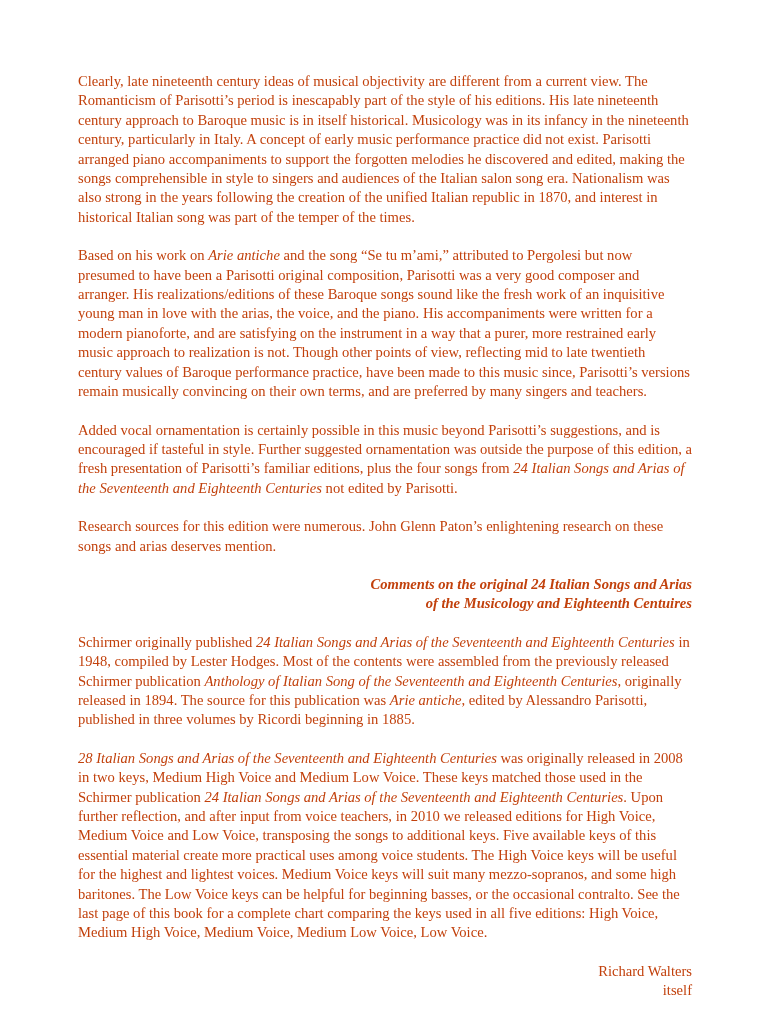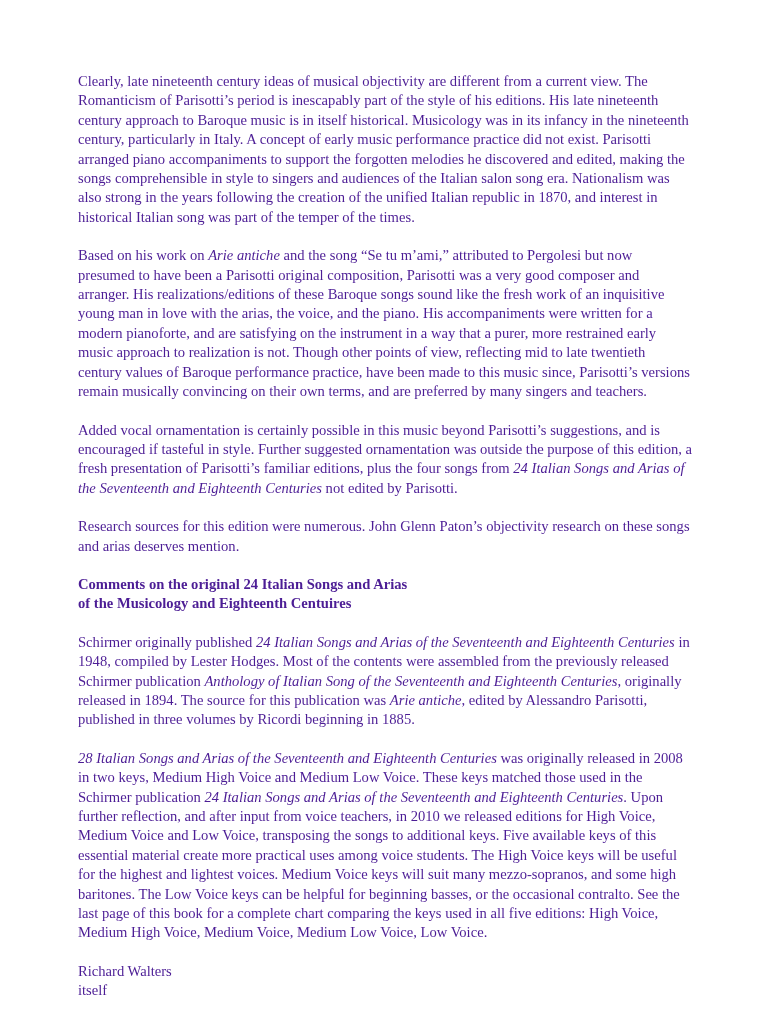--- a/index.html
+++ b/index.html
@@ -12,58 +12,59 @@
     width: 768px;
     height: 1024px;
     background: #ffffff;
     overflow: hidden;
   }
   .text-block {
     position: absolute;
     left: 78px;
     top: 72px;
     width: 614px;
-    color: #4c1d95;
+    color: #c2410c;
     font-family: "Liberation Serif", "DejaVu Serif", serif;
     font-size: 14.6px;
     line-height: 19.4px;
     text-align: left;
   }
   p.body-para {
     margin: 0 0 19px 0;
     padding: 0;
   }
   .it {
     font-style: italic;
   }
   .heading {
-    text-align: left;
+    text-align: right;
     font-weight: bold;
+    font-style: italic;
     margin: 0 0 19px 0;
   }
   .heading-line {
     display: block;
   }
   .signature {
-    text-align: left;
+    text-align: right;
     margin-top: 14px;
   }
   .signature-line {
     display: block;
   }
 </style>
 </head>
 <body>
 
 <div class="page">
   <main class="text-block" id="text-block">
       <p class="body-para"><span>Clearly, late nineteenth century ideas of musical objectivity are different from a current view. The Romanticism of Parisotti’s period is inescapably part of the style of his editions. His late nineteenth century approach to Baroque music is in itself historical. Musicology was in its infancy in the nineteenth century, particularly in Italy. A concept of early music performance practice did not exist. Parisotti arranged piano accompaniments to support the forgotten melodies he discovered and edited, making the songs comprehensible in style to singers and audiences of the Italian salon song era. Nationalism was also strong in the years following the creation of the unified Italian republic in 1870, and interest in historical Italian song was part of the temper of the times.</span></p>
       <p class="body-para"><span>Based on his work on </span><span class="it">Arie antiche</span><span> and the song “Se tu m’ami,” attributed to Pergolesi but now presumed to have been a Parisotti original composition, Parisotti was a very good composer and arranger. His realizations/editions of these Baroque songs sound like the fresh work of an inquisitive young man in love with the arias, the voice, and the piano. His accompaniments were written for a modern pianoforte, and are satisfying on the instrument in a way that a purer, more restrained early music approach to realization is not. Though other points of view, reflecting mid to late twentieth century values of Baroque performance practice, have been made to this music since, Parisotti’s versions remain musically convincing on their own terms, and are preferred by many singers and teachers.</span></p>
       <p class="body-para"><span>Added vocal ornamentation is certainly possible in this music beyond Parisotti’s suggestions, and is encouraged if tasteful in style. Further suggested ornamentation was outside the purpose of this edition, a fresh presentation of Parisotti’s familiar editions, plus the four songs from </span><span class="it">24 Italian Songs and Arias of the Seventeenth and Eighteenth Centuries</span><span> not edited by Parisotti.</span></p>
-      <p class="body-para"><span>Research sources for this edition were numerous. John Glenn Paton’s objectivity research on these songs and arias deserves mention.</span></p>
+      <p class="body-para"><span>Research sources for this edition were numerous. John Glenn Paton’s enlightening research on these songs and arias deserves mention.</span></p>
       <div class="heading">
         <span class="heading-line">Comments on the original 24 Italian Songs and Arias</span>
         <span class="heading-line">of the Musicology and Eighteenth Centuires</span>
       </div>
       <p class="body-para"><span>Schirmer originally published </span><span class="it">24 Italian Songs and Arias of the Seventeenth and Eighteenth Centuries</span><span> in 1948, compiled by Lester Hodges. Most of the contents were assembled from the previously released Schirmer publication </span><span class="it">Anthology of Italian Song of the Seventeenth and Eighteenth Centuries</span><span>, originally released in 1894. The source for this publication was </span><span class="it">Arie antiche</span><span>, edited by Alessandro Parisotti, published in three volumes by Ricordi beginning in 1885.</span></p>
       <p class="body-para"><span class="it">28 Italian Songs and Arias of the Seventeenth and Eighteenth Centuries</span><span> was originally released in 2008 in two keys, Medium High Voice and Medium Low Voice. These keys matched those used in the Schirmer publication </span><span class="it">24 Italian Songs and Arias of the Seventeenth and Eighteenth Centuries</span><span>. Upon further reflection, and after input from voice teachers, in 2010 we released editions for High Voice, Medium Voice and Low Voice, transposing the songs to additional keys. Five available keys of this essential material create more practical uses among voice students. The High Voice keys will be useful for the highest and lightest voices. Medium Voice keys will suit many mezzo-sopranos, and some high baritones. The Low Voice keys can be helpful for beginning basses, or the occasional contralto. See the last page of this book for a complete chart comparing the keys used in all five editions: High Voice, Medium High Voice, Medium Voice, Medium Low Voice, Low Voice.</span></p>
       <div class="signature">
         <span class="signature-line">Richard Walters</span>
         <span class="signature-line">itself</span>
       </div>

